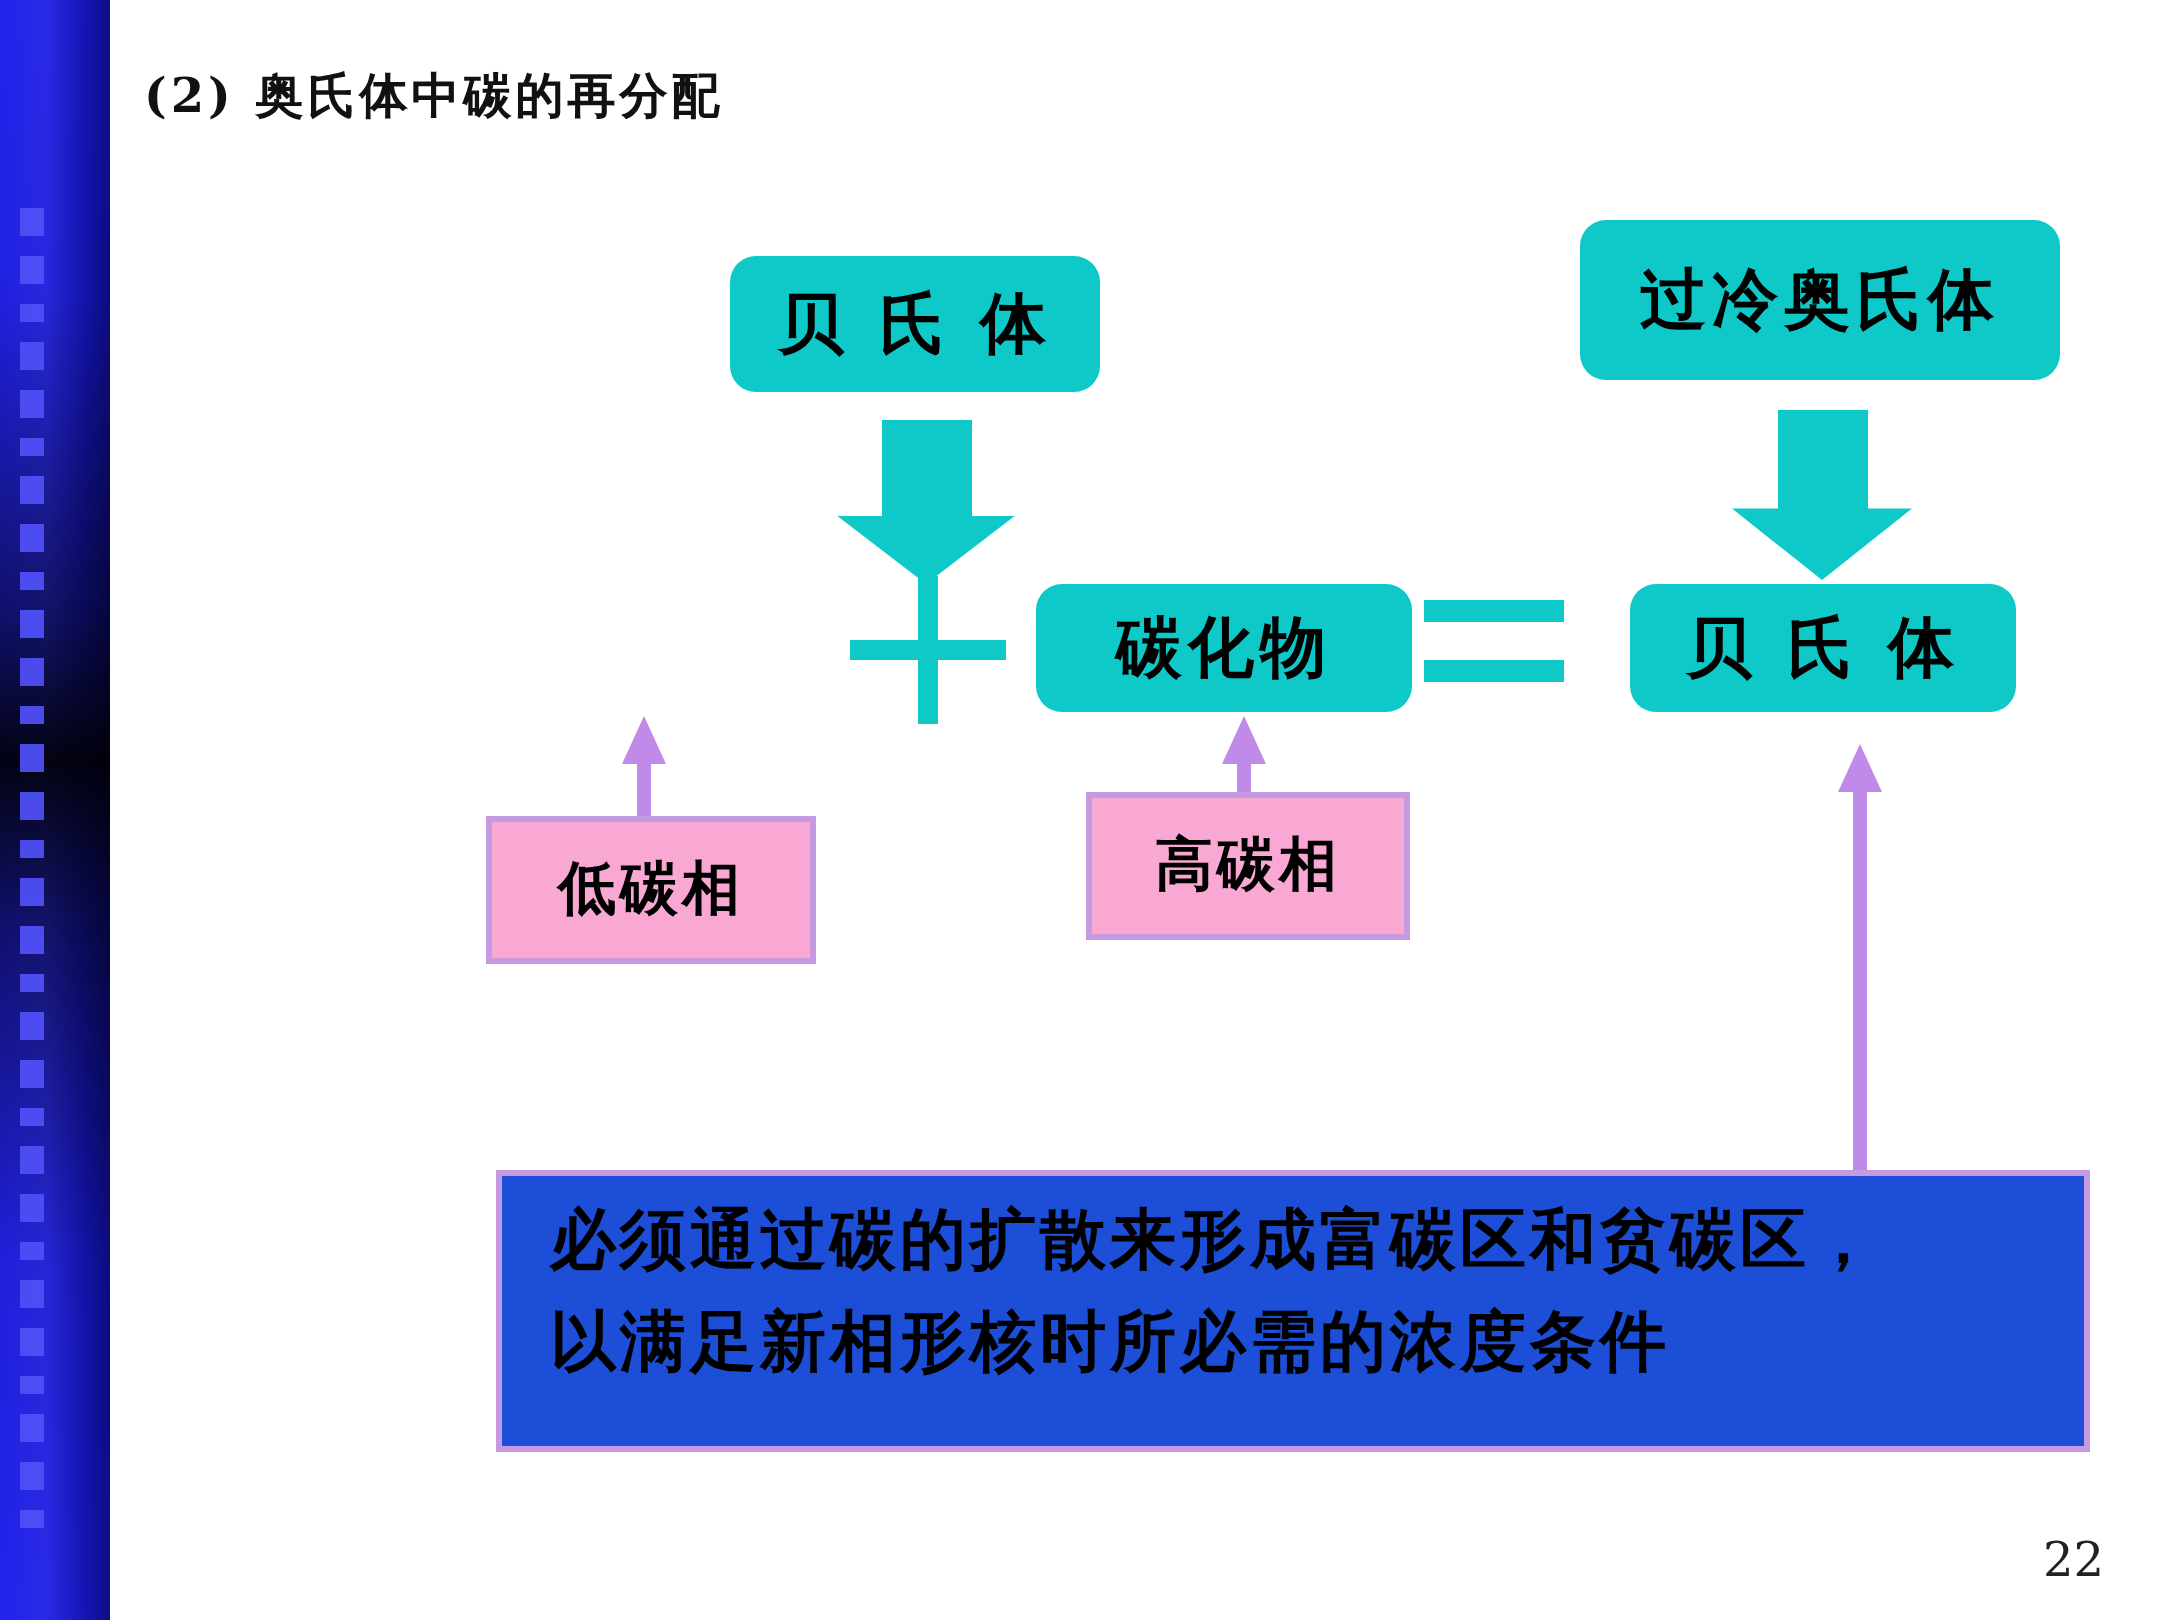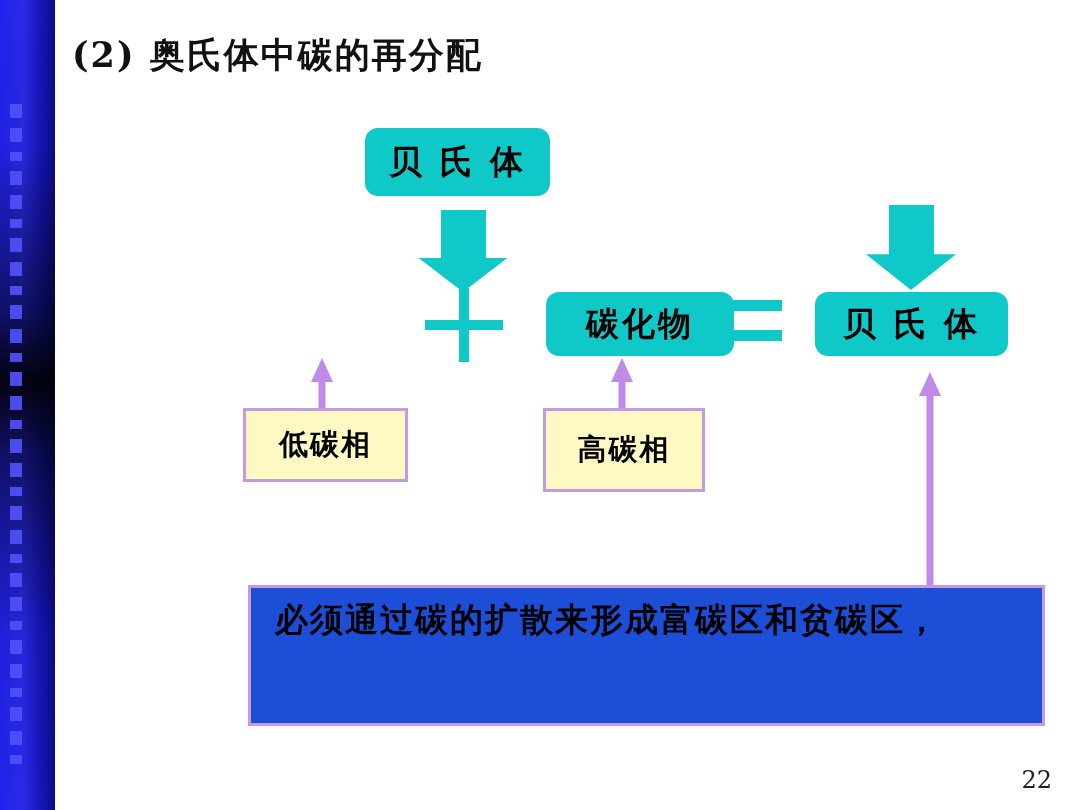--- a/index.html
+++ b/index.html
@@ -43,21 +43,21 @@
     width: 12px;
     background: #4f4ff6;
     opacity: 0.95;
   }
 
   
   #title {
     position: absolute;
     left: 72px; top: 32px;
     font-family: "DejaVu Serif", "Liberation Serif", serif;
-    font-size: 35px;
+    font-size: 24px;
     font-weight: 700;
     color: #111111;
     letter-spacing: 2px;
     white-space: nowrap;
   }
 
   
   .tealbox {
     position: absolute;
     background: #0fc8c8;
@@ -69,21 +69,21 @@
     font-family: "DejaVu Serif", "Liberation Serif", serif;
     font-weight: 700;
     font-size: 33px;
     letter-spacing: 3px;
     box-sizing: border-box;
   }
 
   
   .purplebox {
     position: absolute;
-    background: #fef9c3;
+    background: #f9a8d4;
     border: 3px solid #c59ae0;
     display: flex;
     align-items: center;
     justify-content: center;
     color: #000000;
     font-family: "DejaVu Serif", "Liberation Serif", serif;
     font-weight: 700;
     font-size: 29px;
     letter-spacing: 2px;
     box-sizing: border-box;
@@ -207,38 +207,41 @@
       <div class="dash" style="top: 755px; height: 9px;"></div>
     </div>
   <div id="sidebar-edge"></div>
 
   <div id="title">(2) 奥氏体中碳的再分配</div>
 
   <div class="tealbox" style="left:365px; top:128px; width:185px; height:68px;">
     <span>贝 氏 体</span>
   </div>
 
+  <div class="tealbox" style="left:790px; top:110px; width:240px; height:80px;">
+    <span>过冷奥氏体</span>
+  </div>
 
   <div class="block-arrow" style="left:418px; top:210px; width:90px; height:82px;">
     <div class="shaft"></div>
     <div class="head"></div>
   </div>
 
   <div class="block-arrow" style="left:866px; top:205px; width:90px; height:85px;">
     <div class="shaft"></div>
     <div class="head"></div>
   </div>
 
 
   <div class="op" style="left:425px; top:288px; width:78px; height:74px;">
     <div class="bar-h" style="left:0; top:32px; width:78px; height:10px;"></div>
     <div class="bar-v" style="left:34px; top:0; width:10px; height:74px;"></div>
   </div>
 
-  <div class="tealbox" style="left:546px; top:292px; width:188px; height:64px;">
+  <div class="tealbox" style="left:518px; top:292px; width:188px; height:64px;">
     <span>碳化物</span>
   </div>
 
   <div class="op" style="left:712px; top:300px; width:70px; height:48px;">
     <div class="bar-h" style="left:0; top:0; width:70px; height:11px;"></div>
     <div class="bar-h" style="left:0; top:30px; width:70px; height:11px;"></div>
   </div>
 
   <div class="tealbox" style="left:815px; top:292px; width:193px; height:64px;">
     <span>贝 氏 体</span>
@@ -256,23 +259,24 @@
 
   <div class="thin-arrow" style="left:918px; top:372px; width:24px; height:215px;">
     <div class="thead"></div>
     <div class="tshaft" style="height:196px;"></div>
   </div>
 
   <div class="purplebox" style="left:243px; top:408px; width:165px; height:74px;">
     <span>低碳相</span>
   </div>
 
-  <div class="purplebox" style="left:543px; top:408px; width:162px; height:84px;">
+  <div class="purplebox" style="left:543px; top:396px; width:162px; height:74px;">
     <span>高碳相</span>
   </div>
 
   <div id="note-box" style="left:248px; top:585px; width:797px; height:141px;">
     <div class="note-line">必须通过碳的扩散来形成富碳区和贫碳区，</div>
+    <div class="note-line">以满足新相形核时所必需的浓度条件</div>
   </div>
 
   <div id="page-num">22</div>
 
 </div>
 
 </body></html>

